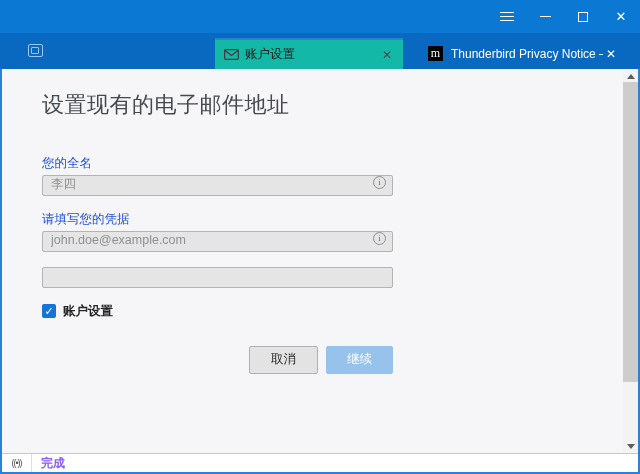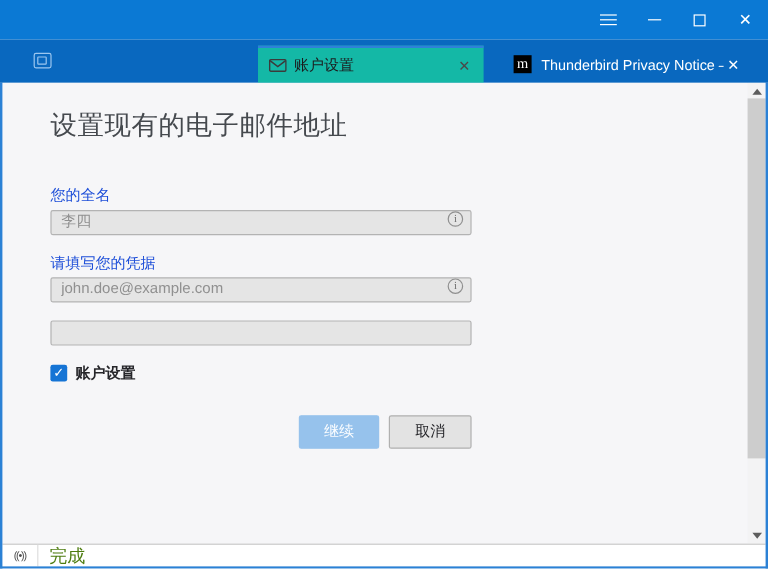--- a/index.html
+++ b/index.html
@@ -58,21 +58,21 @@
   .scroll-arrow.up { top:0; }
   .scroll-arrow.down { bottom:0; }
   .tri-up { width:0; height:0; border-left:4px solid transparent; border-right:4px solid transparent; border-bottom:5px solid #5d5d5d; }
   .tri-down { width:0; height:0; border-left:4px solid transparent; border-right:4px solid transparent; border-top:5px solid #5d5d5d; }
   .scroll-thumb { position:absolute; top:13px; left:0; width:15px; height:300px; background:#cdcdcd; }
 
   
   .statusbar { position:absolute; left:2px; right:2px; bottom:2px; height:19px; background:#fff; border-top:1px solid #c9c9c9; display:flex; align-items:center; }
   .status-icon-cell { width:30px; height:100%; display:flex; align-items:center; justify-content:center; border-right:1px solid #dedede; }
   .status-icon { font-size:9px; color:#4f4f4f; letter-spacing:-1px; white-space:nowrap; }
-  .status-text { margin-left:9px; font-weight:400; font-size:15px; color:#4d7c0f; }
+  .status-text { margin-left:9px; font-weight:700; font-size:12px; color:#8b5cf6; }
 
   
   .border-left { position:absolute; left:0; top:69px; width:2px; bottom:0; background:#2b81d5; }
   .border-right { position:absolute; right:0; top:69px; width:2px; bottom:0; background:#2b81d5; }
   .border-bottom { position:absolute; left:0; right:0; bottom:0; height:2px; background:#2b81d5; }
 </style>
 </head>
 <body>
 
 <div class="window">
@@ -133,22 +133,22 @@
       </div>
 
       <div class="remember-row">
         <span class="checkbox">
           <span>✓</span>
         </span>
         <span class="remember-label">账户设置</span>
       </div>
 
       <div class="button-row">
+        <button class="btn btn-cancel">取消</button>
         <button class="btn btn-continue">继续</button>
-        <button class="btn btn-cancel">取消</button>
       </div>
 
     </div>
   </div>
 
   <div class="scrollbar">
     <div class="scroll-arrow up">
       <span class="tri-up"></span>
     </div>
     <div class="scroll-thumb"></div>

